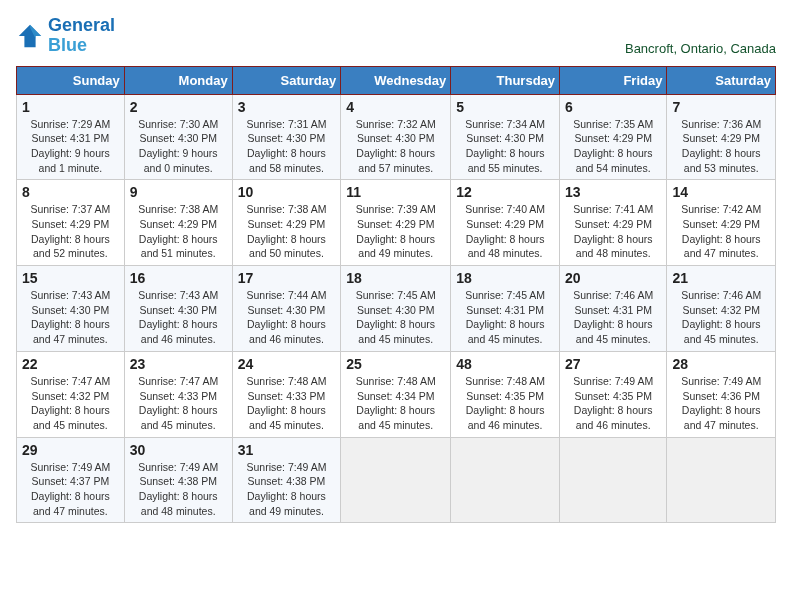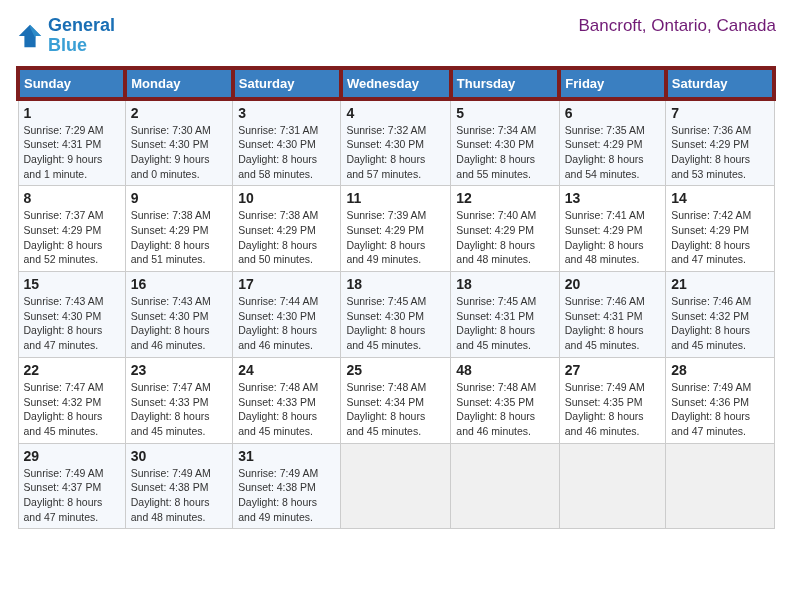--- a/index.html
+++ b/index.html
@@ -6,21 +6,21 @@
     body {
       font-family: Arial, sans-serif;
       background: #fff;
       width: 792px;
       min-height: 612px;
       padding: 16px;
     }
     .header-section {
       display: flex;
       justify-content: space-between;
-      align-items: flex-start;
+      align-items: flex-end;
       margin-bottom: 10px;
     }
     .logo {
       display: flex;
       align-items: center;
       gap: 4px;
     }
     .logo-text {
       font-size: 18px;
       font-weight: bold;
@@ -36,36 +36,36 @@
     }
     .title-block {
       text-align: right;
     }
     .cal-title {
       font-size: 32px;
       font-weight: normal;
       color: #333;
     }
     .cal-subtitle {
-      font-size: 17px;
-      color: #701a75;
+      font-size: 13px;
+      color: #14532d;
     }
     table {
       width: 100%;
       border-collapse: collapse;
       font-size: 11px;
     }
     thead th {
       background-color: #3a7fc1;
       color: #fff;
       padding: 6px 4px;
-      text-align: left;
+      text-align: right;
       font-size: 13px;
       font-weight: bold;
-      border: 4px solid #7f1d1d;
+      border: 1px solid #7f1d1d;
     }
     tbody td {
       vertical-align: top;
       border: 1px solid #ccc;
       padding: 4px 5px;
       width: 113px;
       min-height: 80px;
       background: #fff;
     }
     tbody tr:nth-child(odd) td {
@@ -78,20 +78,21 @@
       font-size: 14px;
       font-weight: bold;
       color: #222;
       display: block;
       margin-bottom: 2px;
     }
     .day-info {
       font-size: 10.5px;
       color: #333;
       line-height: 1.4;
+      text-align: center;
     }
     .empty-cell {
       background: #f0f0f0 !important;
     }
   </style>
 </head>
 <body>
 
 <div class="header-section">
   <div class="logo">

